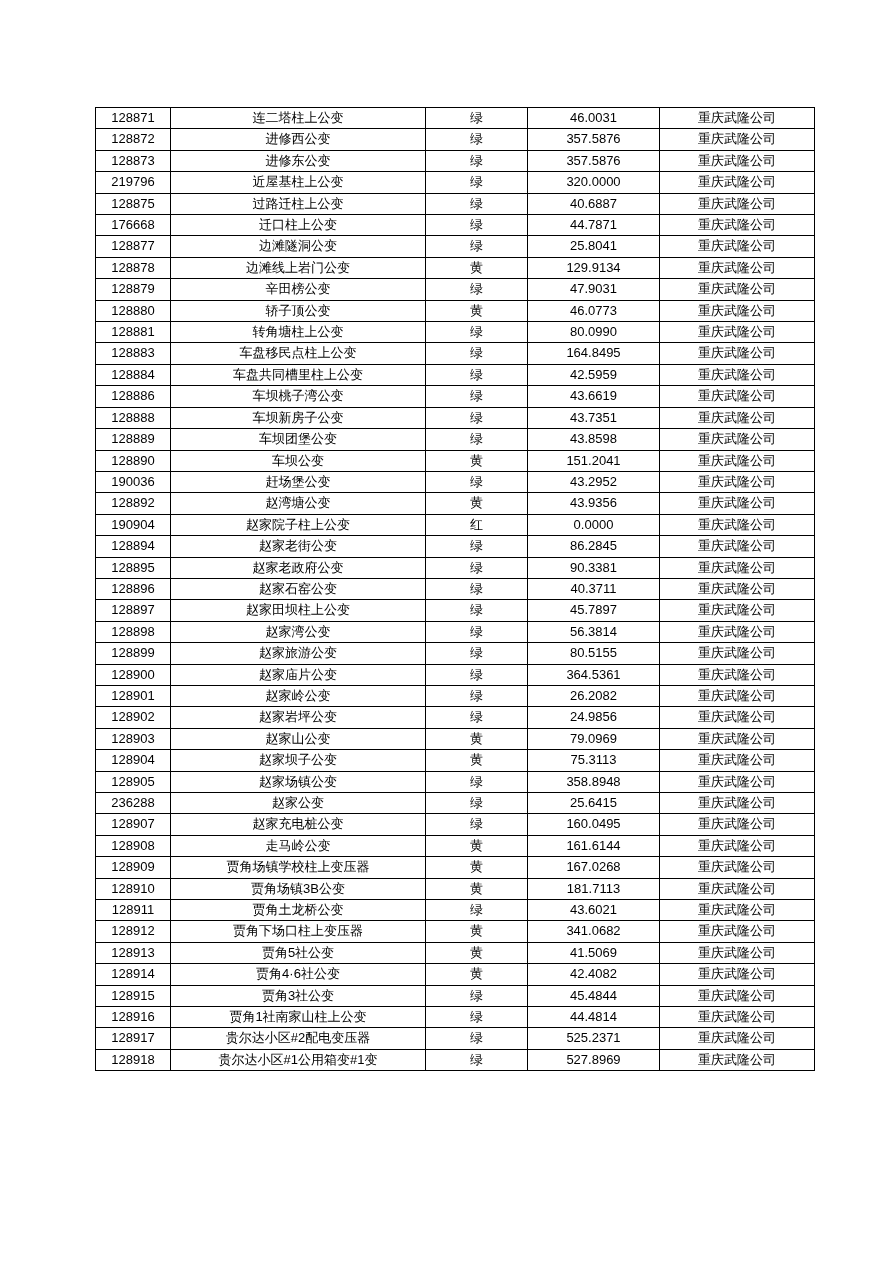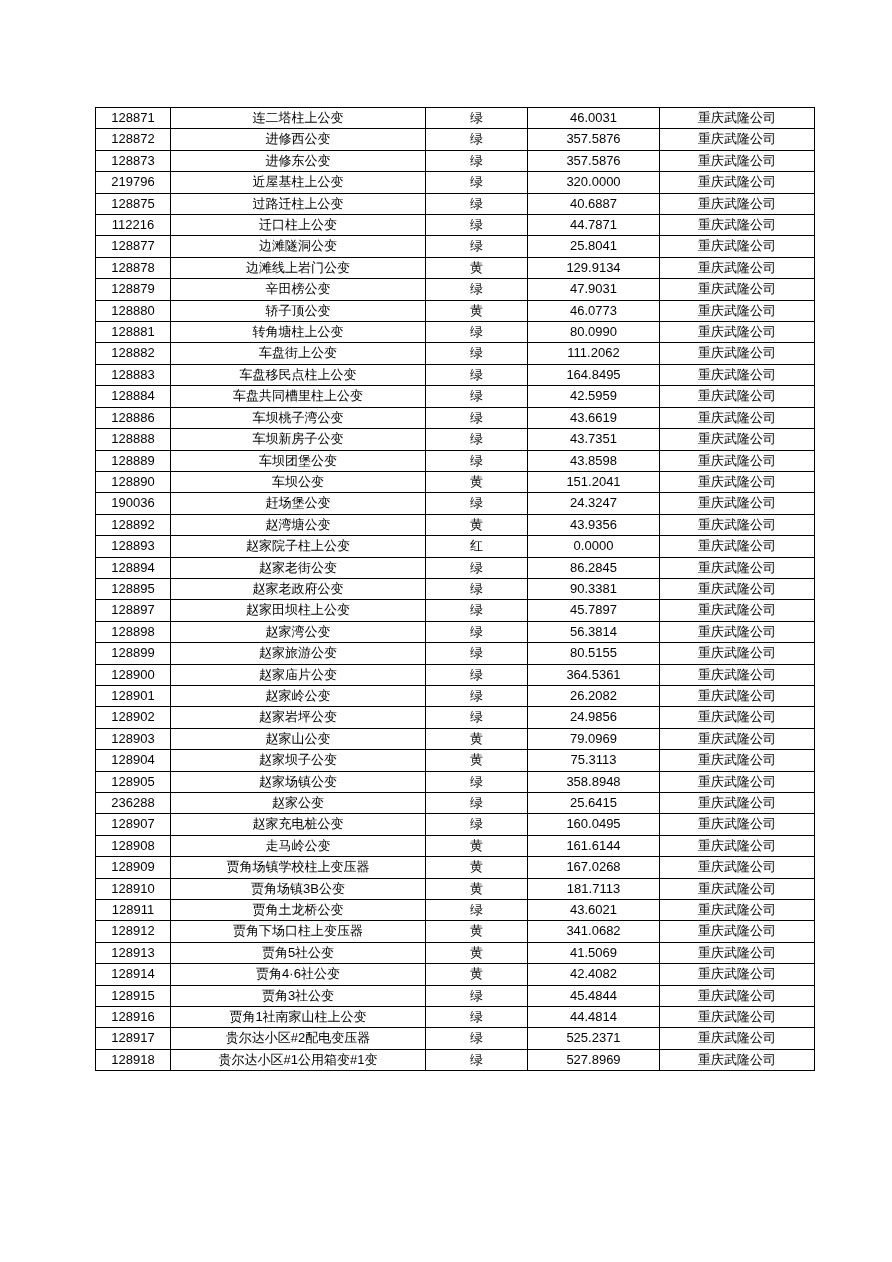--- a/index.html
+++ b/index.html
@@ -95,21 +95,21 @@
 
   <tr>
     <td>128875</td>
     <td>过路迁柱上公变</td>
     <td>绿</td>
     <td>40.6887</td>
     <td>重庆武隆公司</td>
   </tr>
 
   <tr>
-    <td>112216</td>
+    <td>176668</td>
     <td>迁口柱上公变</td>
     <td>绿</td>
     <td>44.7871</td>
     <td>重庆武隆公司</td>
   </tr>
 
   <tr>
     <td>128877</td>
     <td>边滩隧洞公变</td>
     <td>绿</td>
@@ -142,27 +142,20 @@
   </tr>
 
   <tr>
     <td>128881</td>
     <td>转角塘柱上公变</td>
     <td>绿</td>
     <td>80.0990</td>
     <td>重庆武隆公司</td>
   </tr>
 
-  <tr>
-    <td>128882</td>
-    <td>车盘街上公变</td>
-    <td>绿</td>
-    <td>111.2062</td>
-    <td>重庆武隆公司</td>
-  </tr>
 
   <tr>
     <td>128883</td>
     <td>车盘移民点柱上公变</td>
     <td>绿</td>
     <td>164.8495</td>
     <td>重庆武隆公司</td>
   </tr>
 
   <tr>
@@ -204,34 +197,34 @@
     <td>车坝公变</td>
     <td>黄</td>
     <td>151.2041</td>
     <td>重庆武隆公司</td>
   </tr>
 
   <tr>
     <td>190036</td>
     <td>赶场堡公变</td>
     <td>绿</td>
-    <td>24.3247</td>
+    <td>43.2952</td>
     <td>重庆武隆公司</td>
   </tr>
 
   <tr>
     <td>128892</td>
     <td>赵湾塘公变</td>
     <td>黄</td>
     <td>43.9356</td>
     <td>重庆武隆公司</td>
   </tr>
 
   <tr>
-    <td>128893</td>
+    <td>190904</td>
     <td>赵家院子柱上公变</td>
     <td>红</td>
     <td>0.0000</td>
     <td>重庆武隆公司</td>
   </tr>
 
   <tr>
     <td>128894</td>
     <td>赵家老街公变</td>
     <td>绿</td>
@@ -240,20 +233,27 @@
   </tr>
 
   <tr>
     <td>128895</td>
     <td>赵家老政府公变</td>
     <td>绿</td>
     <td>90.3381</td>
     <td>重庆武隆公司</td>
   </tr>
 
+  <tr>
+    <td>128896</td>
+    <td>赵家石窑公变</td>
+    <td>绿</td>
+    <td>40.3711</td>
+    <td>重庆武隆公司</td>
+  </tr>
 
   <tr>
     <td>128897</td>
     <td>赵家田坝柱上公变</td>
     <td>绿</td>
     <td>45.7897</td>
     <td>重庆武隆公司</td>
   </tr>
 
   <tr>

